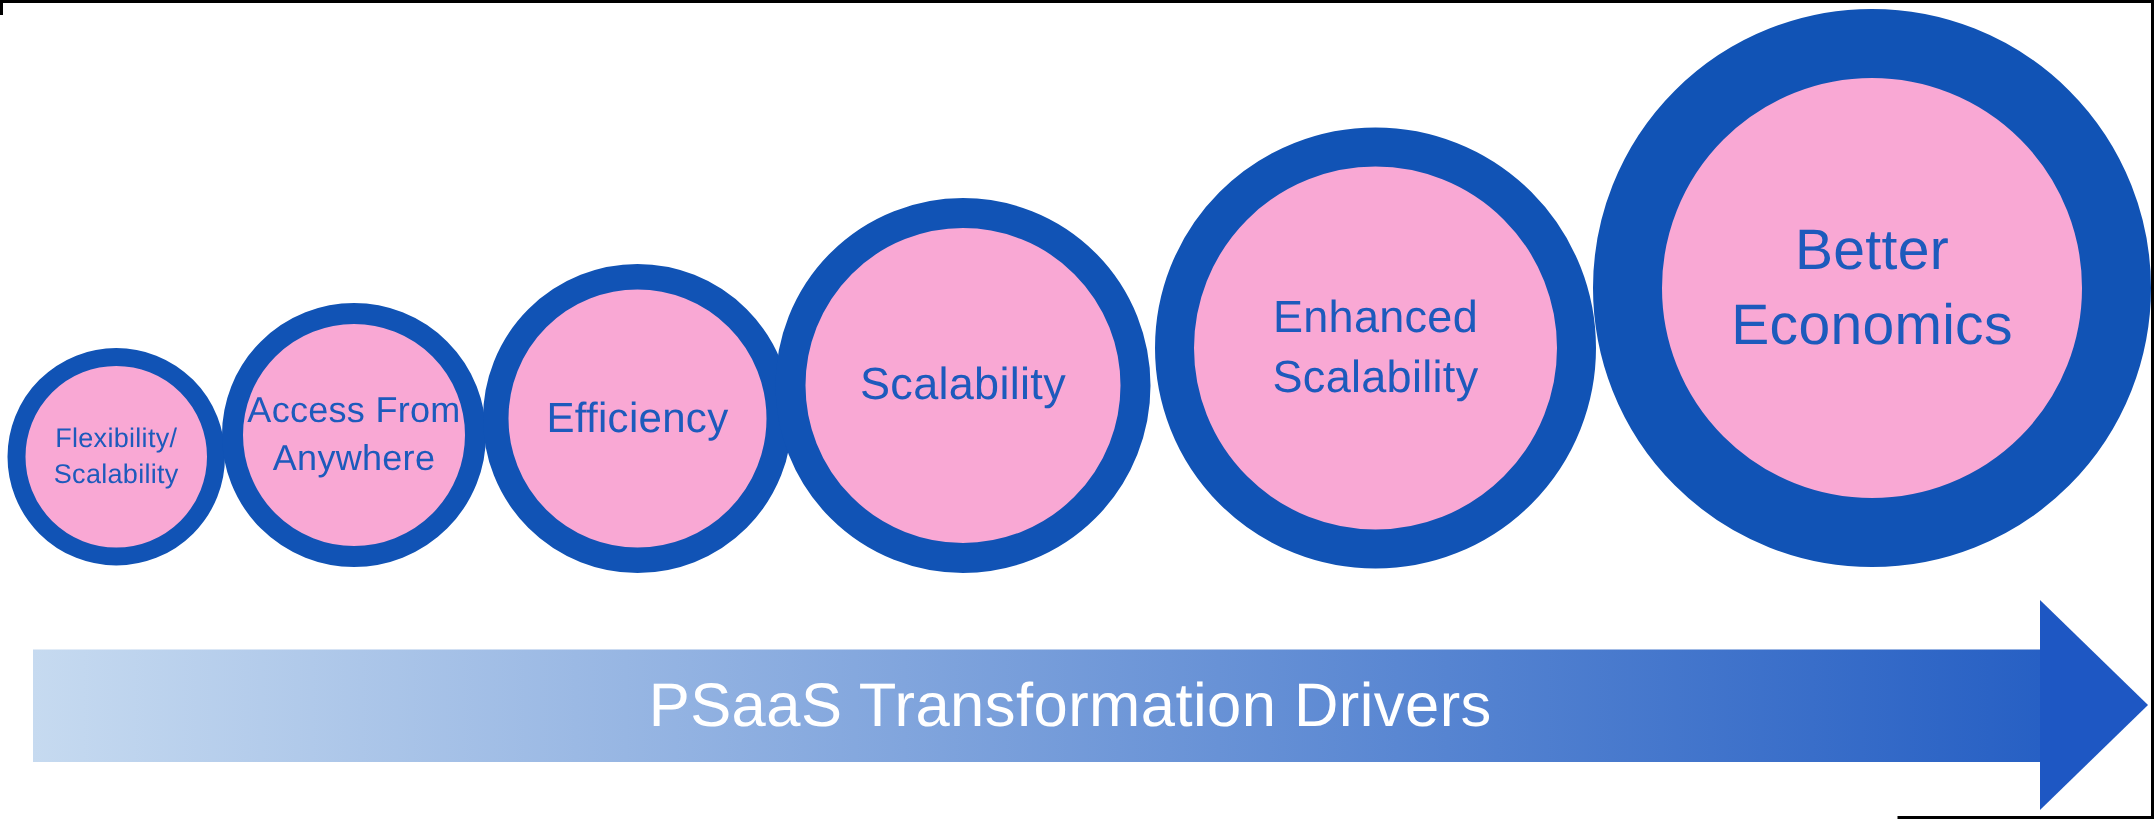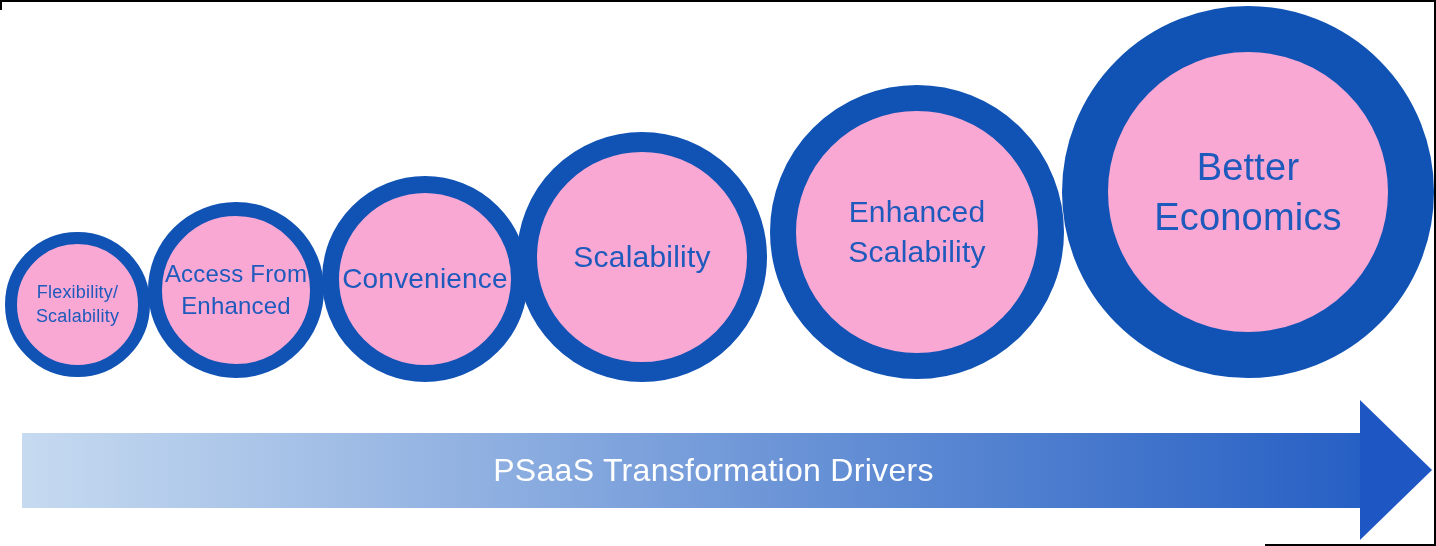--- a/index.html
+++ b/index.html
@@ -49,21 +49,21 @@
     height: 75px;
     background: linear-gradient(to right, var(--arrow-start, #c6daf0), var(--arrow-end, #2760c4));
     display: flex;
     align-items: center;
     justify-content: center;
     padding-left: 45px;
     box-sizing: border-box;
   }
   .arrow-label {
     color: var(--arrow-text-color, #ffffff);
-    font-size: 32px;
+    font-size: 41px;
     font-weight: 400;
     letter-spacing: 0.3px;
     white-space: nowrap;
   }
   .arrow-head {
     position: absolute;
     left: 1360px;
     top: 400px;
     width: 0;
     height: 0;
@@ -77,24 +77,24 @@
 
 <div class="canvas">
 
   <div>
       <div class="circle" style="left: 5px; top: 232px; width: 145px; height: 145px; border-width: 12px;">
         <span class="circle-label" style="font-size: 18px;">Flexibility/
 Scalability</span>
       </div>
       <div class="circle" style="left: 148px; top: 202px; width: 176px; height: 176px; border-width: 14px;">
         <span class="circle-label" style="font-size: 24px;">Access From
-Enhanced</span>
+Anywhere</span>
       </div>
       <div class="circle" style="left: 322px; top: 176px; width: 206px; height: 206px; border-width: 17px;">
-        <span class="circle-label" style="font-size: 28px;">Convenience</span>
+        <span class="circle-label" style="font-size: 28px;">Efficiency</span>
       </div>
       <div class="circle" style="left: 517px; top: 132px; width: 250px; height: 250px; border-width: 20px;">
         <span class="circle-label" style="font-size: 30px;">Scalability</span>
       </div>
       <div class="circle" style="left: 770px; top: 85px; width: 294px; height: 294px; border-width: 26px;">
         <span class="circle-label" style="font-size: 30px;">Enhanced
 Scalability</span>
       </div>
       <div class="circle" style="left: 1062px; top: 6px; width: 372px; height: 372px; border-width: 46px;">
         <span class="circle-label" style="font-size: 38px;">Better

